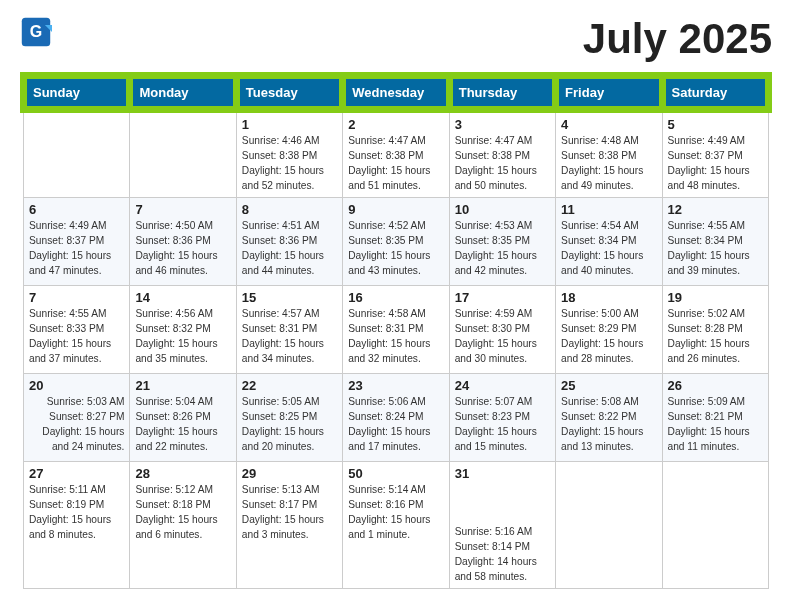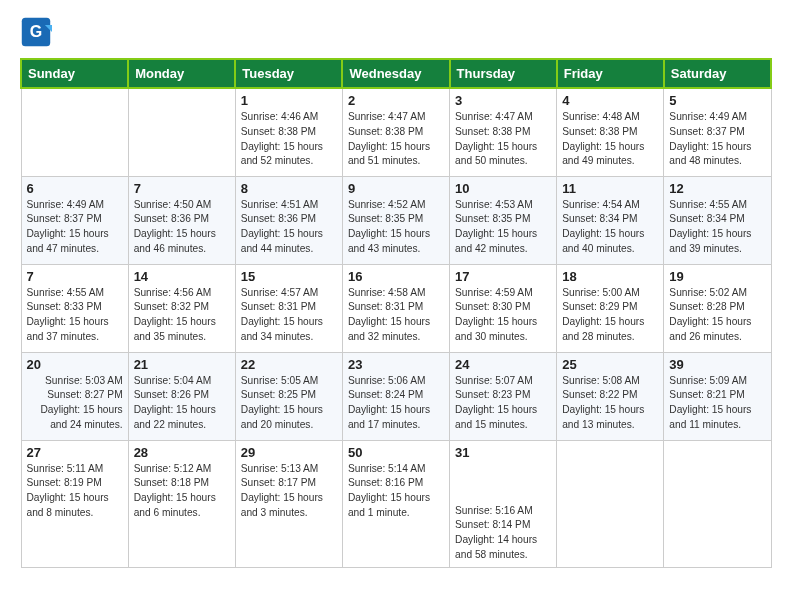--- a/index.html
+++ b/index.html
@@ -42,27 +42,27 @@
       font-size: 16px;
       color: #333;
       margin-top: 2px;
     }
     .calendar-table {
       width: 100%;
       border-collapse: collapse;
       table-layout: fixed;
     }
     .calendar-table th {
-      background: #15803d;
+      background: #0369a1;
       color: #fff;
       text-align: left;
       padding: 6px 6px;
       font-size: 13px;
       font-weight: bold;
-      border: 2px solid #84cc16;
+      border: 7px solid #84cc16;
     }
     .calendar-table td {
       vertical-align: top;
       border: 1px solid #ccc;
       padding: 4px 5px;
       height: 88px;
       background: #fff;
     }
     .calendar-table tr:nth-child(even) td {
       background: #f5f8fc;
@@ -87,20 +87,21 @@
 
 <div class="header-area">
   <div class="logo">
     <svg class="logo-icon" viewBox="0 0 36 36">
       <rect x="2" y="2" width="32" height="32" rx="4" fill="#1a6ab5"></rect>
       <text x="18" y="24" text-anchor="middle" fill="white" font-size="18" font-weight="bold" font-family="Arial">G</text>
       <polygon points="28,10 36,10 36,18" fill="#4ab0f0"></polygon>
     </svg>
   </div>
   <div class="title-block">
+    <div class="month-title">July 2025</div>
   </div>
 </div>
 
 <table class="calendar-table">
   <thead>
     <tr>
     <th>Sunday</th>
         <th>Monday</th>
         <th>Tuesday</th>
         <th>Wednesday</th>
@@ -263,21 +264,21 @@
 Sunset: 8:23 PM
 Daylight: 15 hours and 15 minutes.</div>
         </td>
         <td>
           <div class="day-number">25</div>
           <div class="day-info" style="white-space: pre-line;">Sunrise: 5:08 AM
 Sunset: 8:22 PM
 Daylight: 15 hours and 13 minutes.</div>
         </td>
         <td>
-          <div class="day-number">39</div>
+          <div class="day-number">26</div>
           <div class="day-info" style="white-space: pre-line;">Sunrise: 5:09 AM
 Sunset: 8:21 PM
 Daylight: 15 hours and 11 minutes.</div>
         </td>
       </tr>
       <tr>
         <td>
           <div class="day-number">27</div>
           <div class="day-info" style="white-space: pre-line;">Sunrise: 5:11 AM
 Sunset: 8:19 PM

